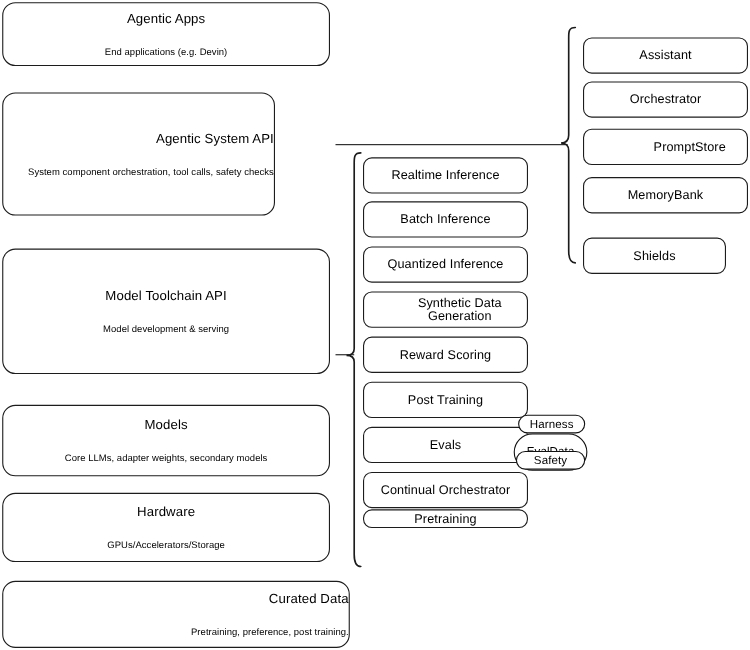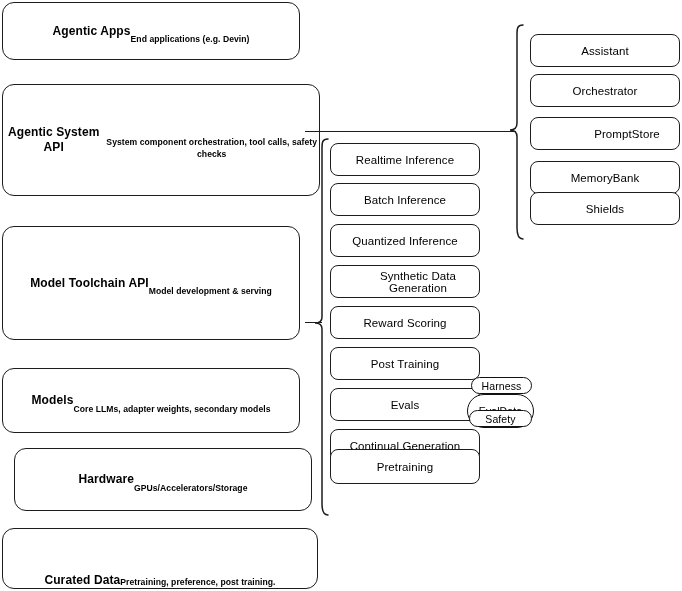--- a/index.html
+++ b/index.html
@@ -12,25 +12,24 @@
   #canvas{position:relative;width:682px;height:591px;}
 
   
   .lbox{
     position:absolute;
     box-sizing:border-box;
     border:1.3px solid #1c1c1c;
     border-radius:12px;
     background:#ffffff;
     display:flex;
-    flex-direction:row;
+    flex-direction:column;
     align-items:center;
     justify-content:center;
     text-align:center;
-    font-weight:bold;
   }
   .lbox .t{font-size:12px;line-height:15px;letter-spacing:.1px;}
   .lbox .s{font-size:8.6px;line-height:12px;margin-top:16px;letter-spacing:.05px;}
 
   
   .cbox{
     position:absolute;
     box-sizing:border-box;
     border:1.3px solid #1c1c1c;
     border-radius:8px;
@@ -66,36 +65,36 @@
 </head>
 <body>
 
 <div id="canvas">
 
   <div class="lbox" style="left:2px;top:2px;width:298px;height:58px;">
     <div class="t">Agentic Apps</div>
     <div class="s">End applications (e.g. Devin)</div>
   </div>
 
-  <div class="lbox" style="left:2px;top:84px;width:318px;height:112px;">
+  <div class="lbox" style="left:2px;top:84px;width:248px;height:112px;align-items:flex-end;">
     <div class="t">Agentic System API</div>
     <div class="s">System component orchestration, tool calls, safety checks</div>
   </div>
 
   <div class="lbox" style="left:2px;top:226px;width:298px;height:114px;">
     <div class="t">Model Toolchain API</div>
     <div class="s">Model development &amp; serving</div>
   </div>
 
   <div class="lbox" style="left:2px;top:368px;width:298px;height:65px;">
     <div class="t">Models</div>
     <div class="s">Core LLMs, adapter weights, secondary models</div>
   </div>
 
-  <div class="lbox" style="left:14px;top:448px;width:298px;height:63px;">
+  <div class="lbox" style="left:2px;top:448px;width:298px;height:63px;">
     <div class="t">Hardware</div>
     <div class="s">GPUs/Accelerators/Storage</div>
   </div>
 
   <div class="lbox" style="left:2px;top:528px;width:316px;height:61px;align-items:flex-end;">
     <div class="t">Curated Data</div>
     <div class="s">Pretraining, preference, post training.</div>
   </div>
 
   <div class="hline" style="left:305px;top:131px;width:211px;"></div>
@@ -123,23 +122,23 @@
   <div class="cbox" style="left:330px;top:306px;width:150px;height:33px;">
     <span>Reward Scoring</span>
   </div>
   <div class="cbox" style="left:330px;top:347px;width:150px;height:33px;">
     <span>Post Training</span>
   </div>
   <div class="cbox" style="left:330px;top:388px;width:150px;height:33px;">
     <span>Evals</span>
   </div>
   <div class="cbox" style="left:330px;top:429px;width:150px;height:33px;">
-    <span>Continual Generation</span>
+    <span>Continual Orchestrator</span>
   </div>
-  <div class="cbox" style="left:330px;top:449px;width:150px;height:35px;">
+  <div class="cbox" style="left:330px;top:463px;width:150px;height:17px;">
     <span>Pretraining</span>
   </div>
 
   <div class="pill" style="left:471px;top:377px;width:61px;height:17px;align-items:center;">
     <span>Harness</span>
   </div>
   <div class="pill" style="left:467px;top:394px;width:67px;height:34px;">
     <span>EvalData</span>
   </div>
   <div class="pill" style="left:469px;top:410px;width:63px;height:17px;">
@@ -157,17 +156,17 @@
   </div>
   <div class="cbox" style="left:530px;top:74px;width:150px;height:33px;">
     <span>Orchestrator</span>
   </div>
   <div class="cbox" style="left:530px;top:117px;width:150px;height:33px;padding-left:44px;">
     <span>PromptStore</span>
   </div>
   <div class="cbox" style="left:530px;top:161px;width:150px;height:33px;">
     <span>MemoryBank</span>
   </div>
-  <div class="cbox" style="left:530px;top:192px;width:150px;height:33px;">
+  <div class="cbox" style="left:530px;top:216px;width:130px;height:33px;">
     <span>Shields</span>
   </div>
 
 </div>
 
 </body></html>

